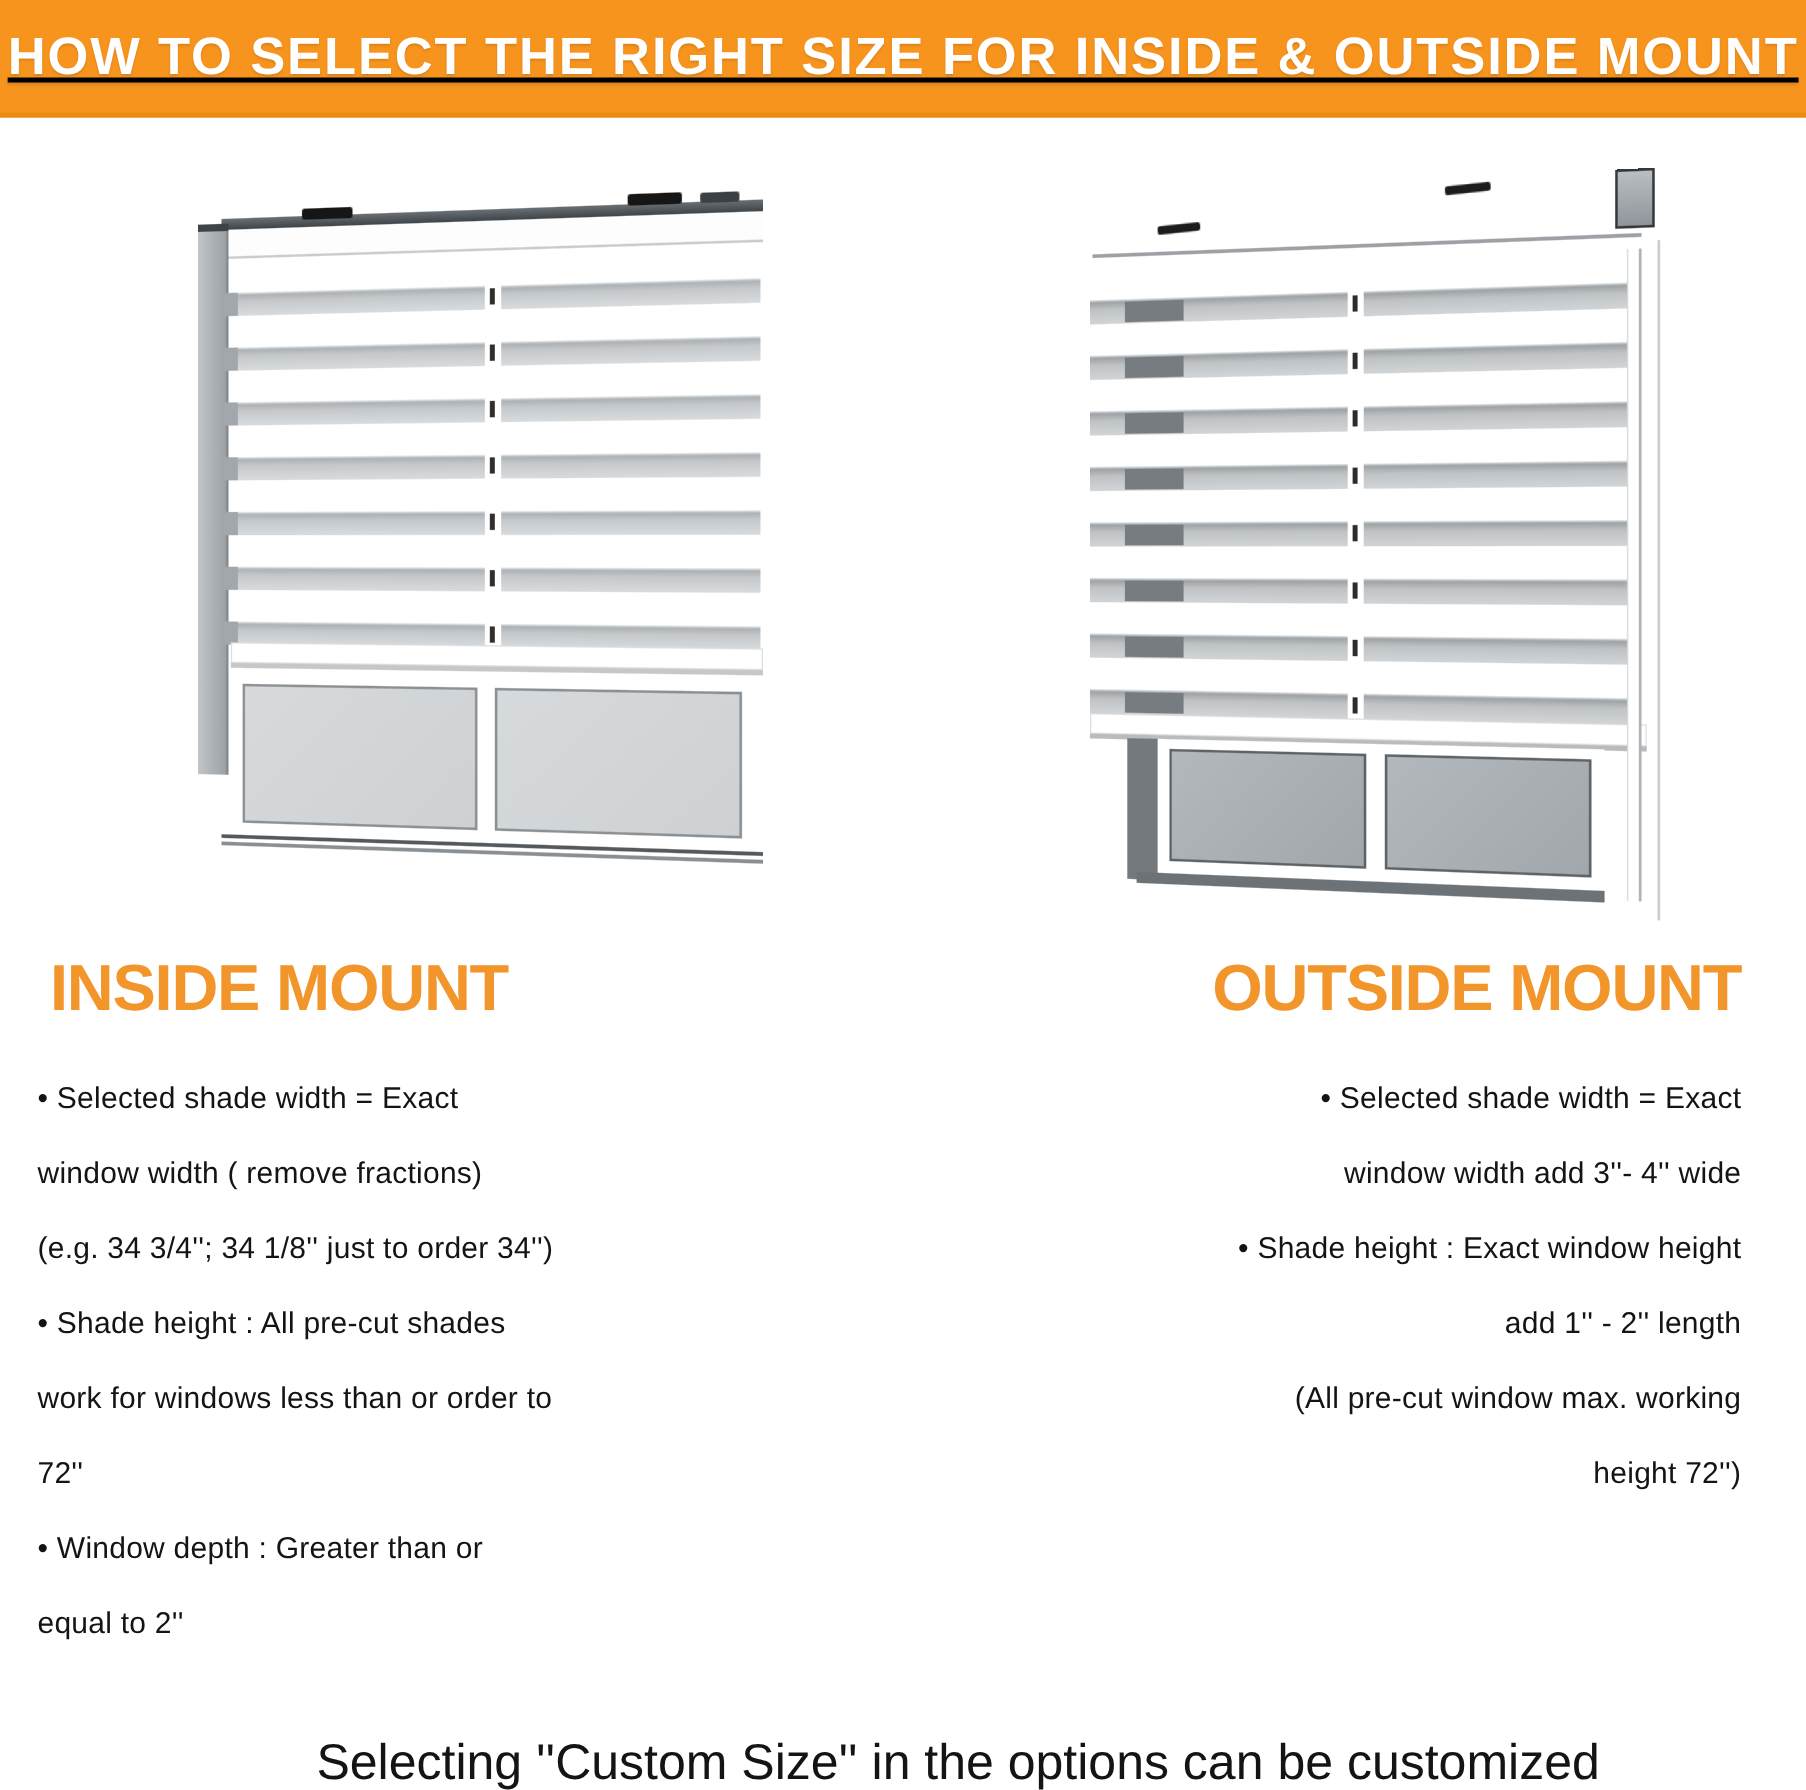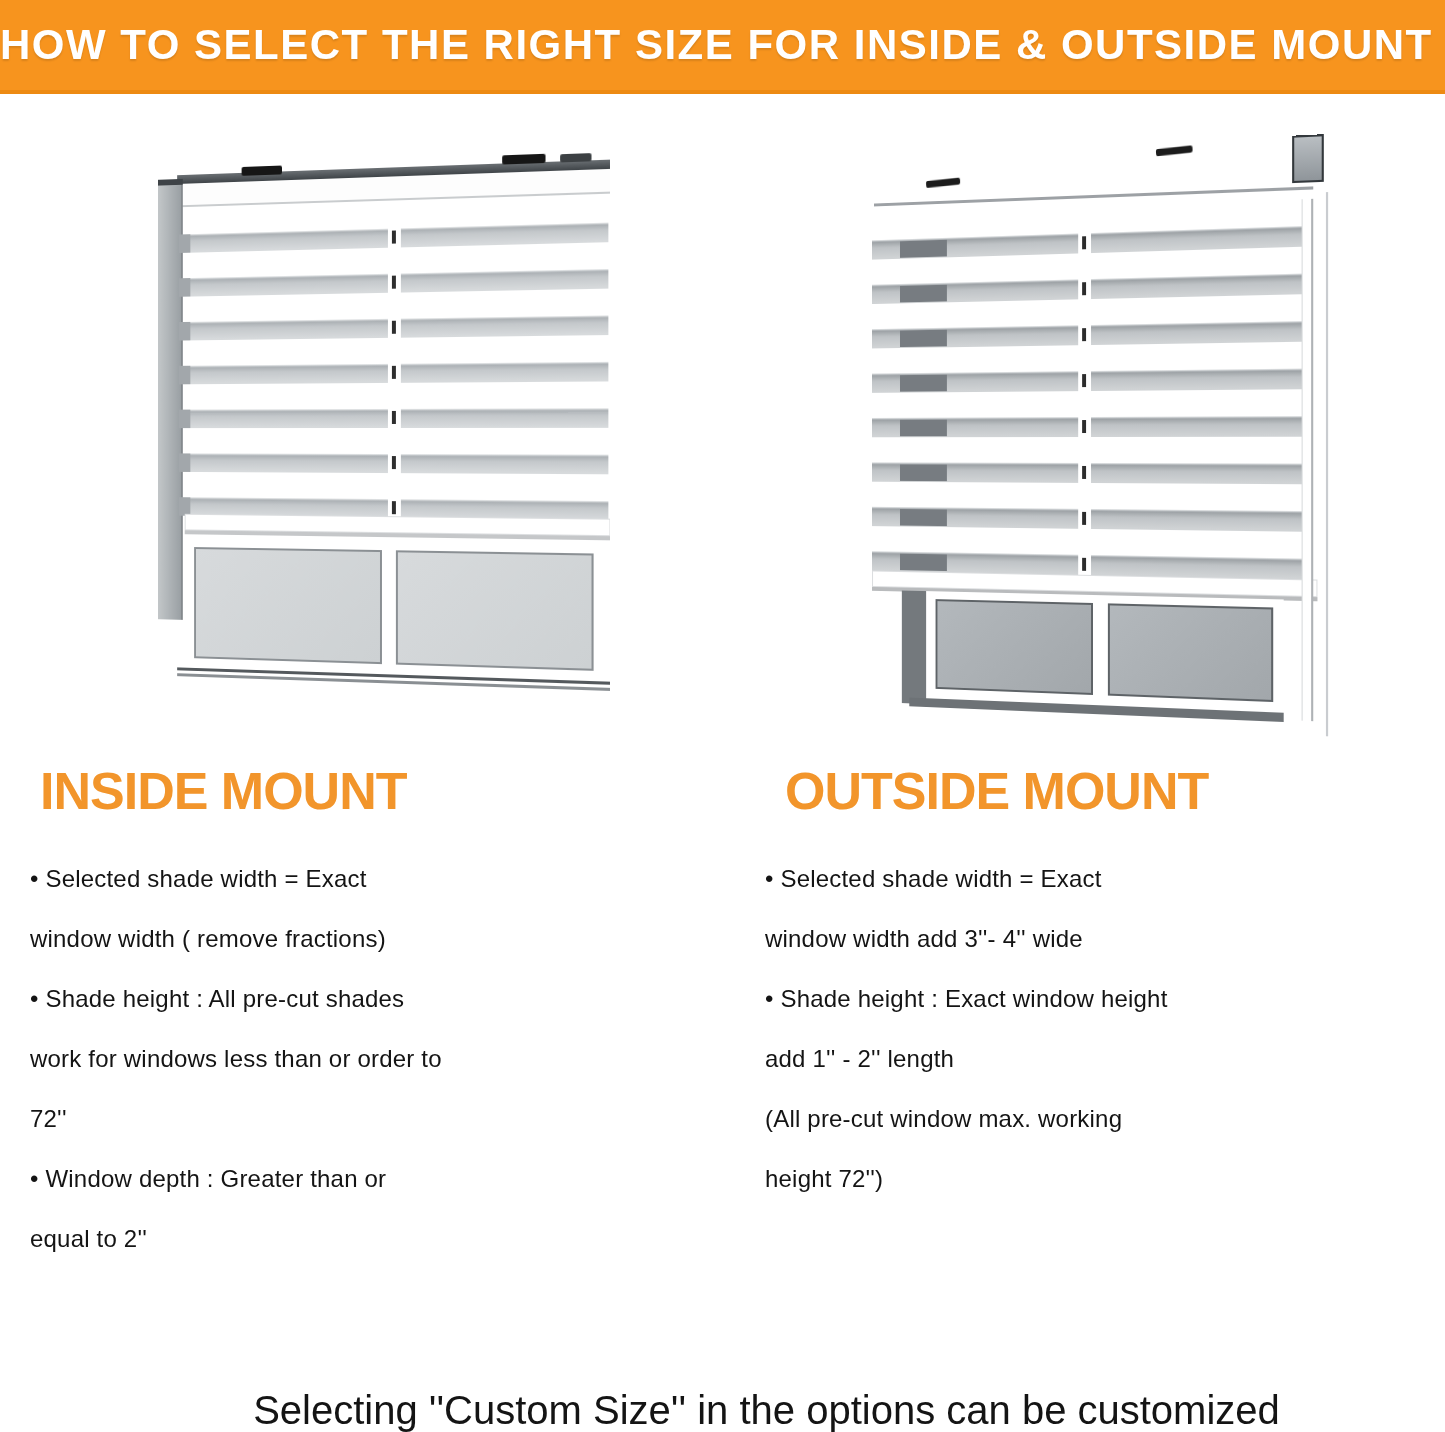--- a/index.html
+++ b/index.html
@@ -11,21 +11,21 @@
   }
   html,body{margin:0;padding:0;}
   body{
     width:1445px;height:1432px;position:relative;background:#ffffff;
     font-family:"Liberation Sans", sans-serif;overflow:hidden;
   }
   
   .banner{
     position:absolute;left:0;top:0;width:1445px;height:90px;
     background:var(--banner-bg);border-bottom:4px solid var(--banner-edge);
-    display:flex;align-items:center;justify-content:flex-start;
+    display:flex;align-items:center;justify-content:center;text-decoration:underline;
   }
   .banner h1{
     margin:0;color:var(--banner-text);font-size:42px;font-weight:bold;
     letter-spacing:1.5px;white-space:nowrap;
     text-shadow:0 2px 2px rgba(0,0,0,0.12);
   }
   
   .illus{position:absolute;}
   .persp{position:relative;width:100%;height:100%;transform:perspective(900px) rotateY(-7deg);}
   .illus *{position:absolute;box-sizing:border-box;}
@@ -84,21 +84,21 @@
   .ir .glass{top:450px;left:58px;right:44px;height:110px;background:#ffffff;padding:8px 10px 10px 10px;
       display:flex;gap:15px;position:absolute;}
   .ir .glass .pane{position:relative;flex:1;background:linear-gradient(135deg,#b3b8bc,#a2a7ab);border:2px solid #5e6367;}
   .ir .sill{top:560px;left:40px;right:44px;height:9px;background:#6d7276;}
   .ir .sideedge{right:16px;width:11px;top:62px;height:505px;background:#ffffff;
       border-left:1px solid #d7dadc;border-right:2px solid #aeb2b5;}
   .ir .farline{right:2px;width:2px;top:56px;height:525px;background:#c9ccd0;}
   
   .col{position:absolute;top:745px;margin-top:16px;}
   .col-inside{left:30px;width:690px;}
-  .col-outside{left:765px;width:660px;}
+  .col-outside{left:733px;width:660px;text-align:right;}
   .col h2{
     margin:0 0 28px 10px;font-size:52px;font-weight:bold;letter-spacing:-1px;
     color:var(--heading-color);white-space:nowrap;
   }
   .col-outside h2{margin-left:20px;}
   .line{
     margin:0;font-size:24px;line-height:60px;color:var(--body-color);
     white-space:pre;letter-spacing:0.2px;
   }
   
@@ -158,20 +158,21 @@
     <div class="sill"></div>
     <div class="sideedge"></div>
     <div class="farline"></div>
   </div>
 </div>
 
 <section class="col col-inside">
   <h2>INSIDE MOUNT</h2>
   <p class="line">• Selected shade width = Exact</p>
   <p class="line">window width ( remove fractions)</p>
+  <p class="line">(e.g. 34 3/4''; 34 1/8'' just to order 34'')</p>
   <p class="line">• Shade height : All pre-cut shades</p>
   <p class="line">work for windows less than or order to</p>
   <p class="line">72''</p>
   <p class="line">• Window depth : Greater than or</p>
   <p class="line">equal to 2''</p>
 </section>
 
 <section class="col col-outside">
   <h2>OUTSIDE MOUNT</h2>
   <p class="line">• Selected shade width = Exact</p>

